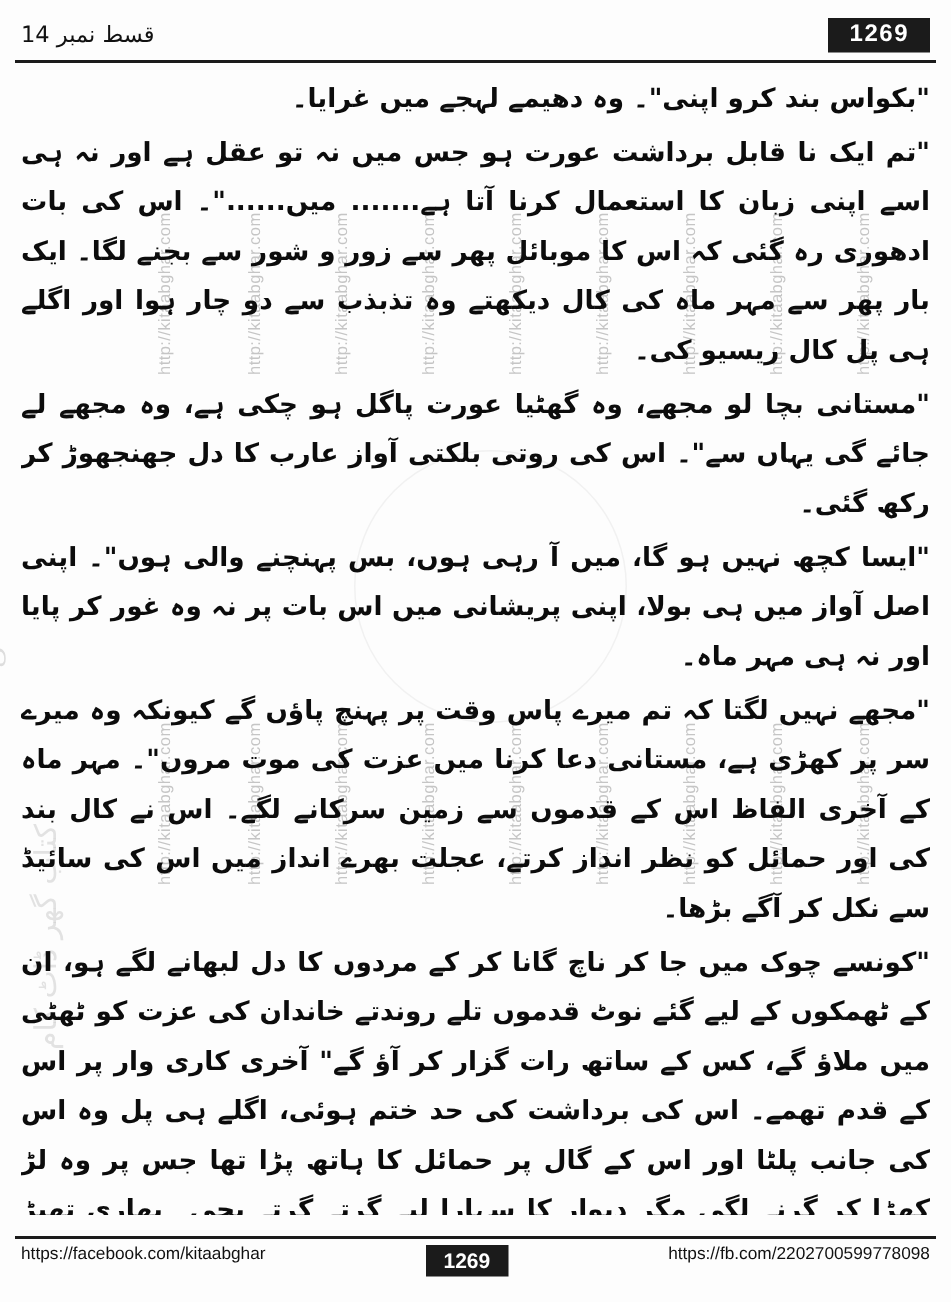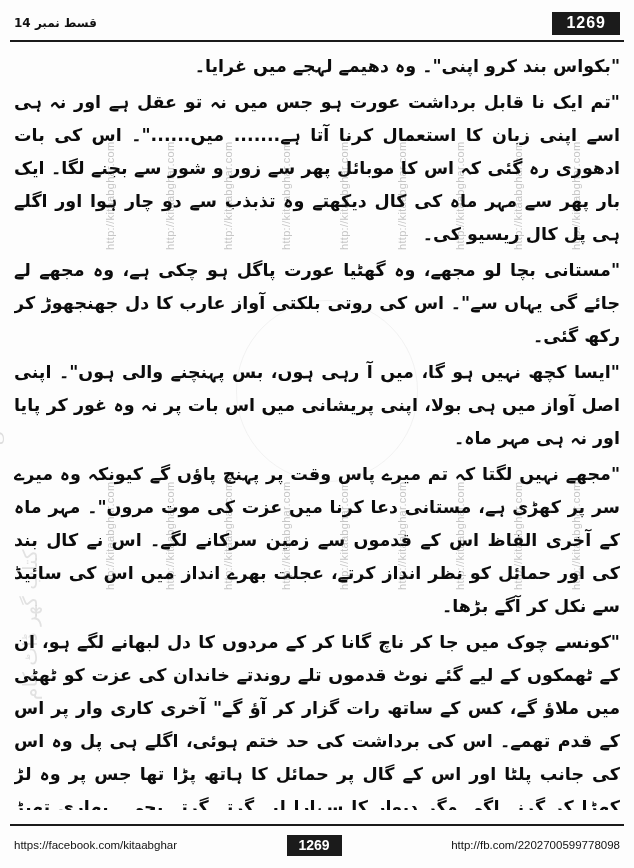--- a/index.html
+++ b/index.html
@@ -29,22 +29,22 @@
     left: 0;
     width: 634px;
     height: 34px;
     display: flex;
     align-items: center;
     justify-content: space-between;
     padding: 0 14px;
     box-sizing: border-box;
   }
   .header-side {
-    font-size: 12px;
-    font-weight: bold;
+    font-size: 15px;
+    font-weight: normal;
     color: #111;
     direction: rtl;
     white-space: nowrap;
     font-family: "DejaVu Sans", sans-serif;
   }
   .header-left {
     text-align: left;
   }
   .header-right {
     text-align: right;
@@ -154,21 +154,21 @@
     height: 2px;
     background: #1b1b1b;
   }
   .footer {
     position: absolute;
     bottom: 8px;
     left: 0;
     width: 634px;
     height: 30px;
     display: flex;
-    align-items: center;
+    align-items: flex-start;
     justify-content: space-between;
     padding: 0 14px;
     box-sizing: border-box;
   }
   .footer-link {
     font-size: 11.5px;
     color: #111;
     font-family: "Liberation Sans", sans-serif;
     text-decoration: none;
     white-space: nowrap;
@@ -227,16 +227,16 @@
     <p>"ایسا کچھ نہیں ہو گا، میں آ رہی ہوں، بس پہنچنے والی ہوں"۔ اپنی اصل آواز میں ہی بولا، اپنی پریشانی میں اس بات پر نہ وہ غور کر پایا اور نہ ہی مہر ماہ۔</p>
     <p>"مجھے نہیں لگتا کہ تم میرے پاس وقت پر پہنچ پاؤں گے کیونکہ وہ میرے سر پر کھڑی ہے، مستانی دعا کرنا میں عزت کی موت مروں"۔ مہر ماہ کے آخری الفاظ اس کے قدموں سے زمین سرکانے لگے۔ اس نے کال بند کی اور حمائل کو نظر انداز کرتے، عجلت بھرے انداز میں اس کی سائیڈ سے نکل کر آگے بڑھا۔</p>
     <p>"کونسے چوک میں جا کر ناچ گانا کر کے مردوں کا دل لبھانے لگے ہو، ان کے ٹھمکوں کے لیے گئے نوٹ قدموں تلے روندتے خاندان کی عزت کو ٹھٹی میں ملاؤ گے، کس کے ساتھ رات گزار کر آؤ گے" آخری کاری وار پر اس کے قدم تھمے۔ اس کی برداشت کی حد ختم ہوئی، اگلے ہی پل وہ اس کی جانب پلٹا اور اس کے گال پر حمائل کا ہاتھ پڑا تھا جس پر وہ لڑ کھڑا کر گرنے لگی مگر دیوار کا سہارا لیے گرتے گرتے بچی۔ بھاری تھپڑ سے سلگتے گال پر ہاتھ رکھے اس نے عارب کو سلگتی نظروں سے دیکھا۔</p>
 
   </div>
 
   <div class="footer-rule"></div>
   <div class="footer">
     <a class="footer-link" href="#">https://facebook.com/kitaabghar</a>
     <div class="footer-page-box">1269</div>
-    <a class="footer-link" href="#">http://fb.com/2202700599778098</a>
+    <a class="footer-link" href="#">https://fb.com/2202700599778098</a>
   </div>
 
 </div>
 
 </body></html>

